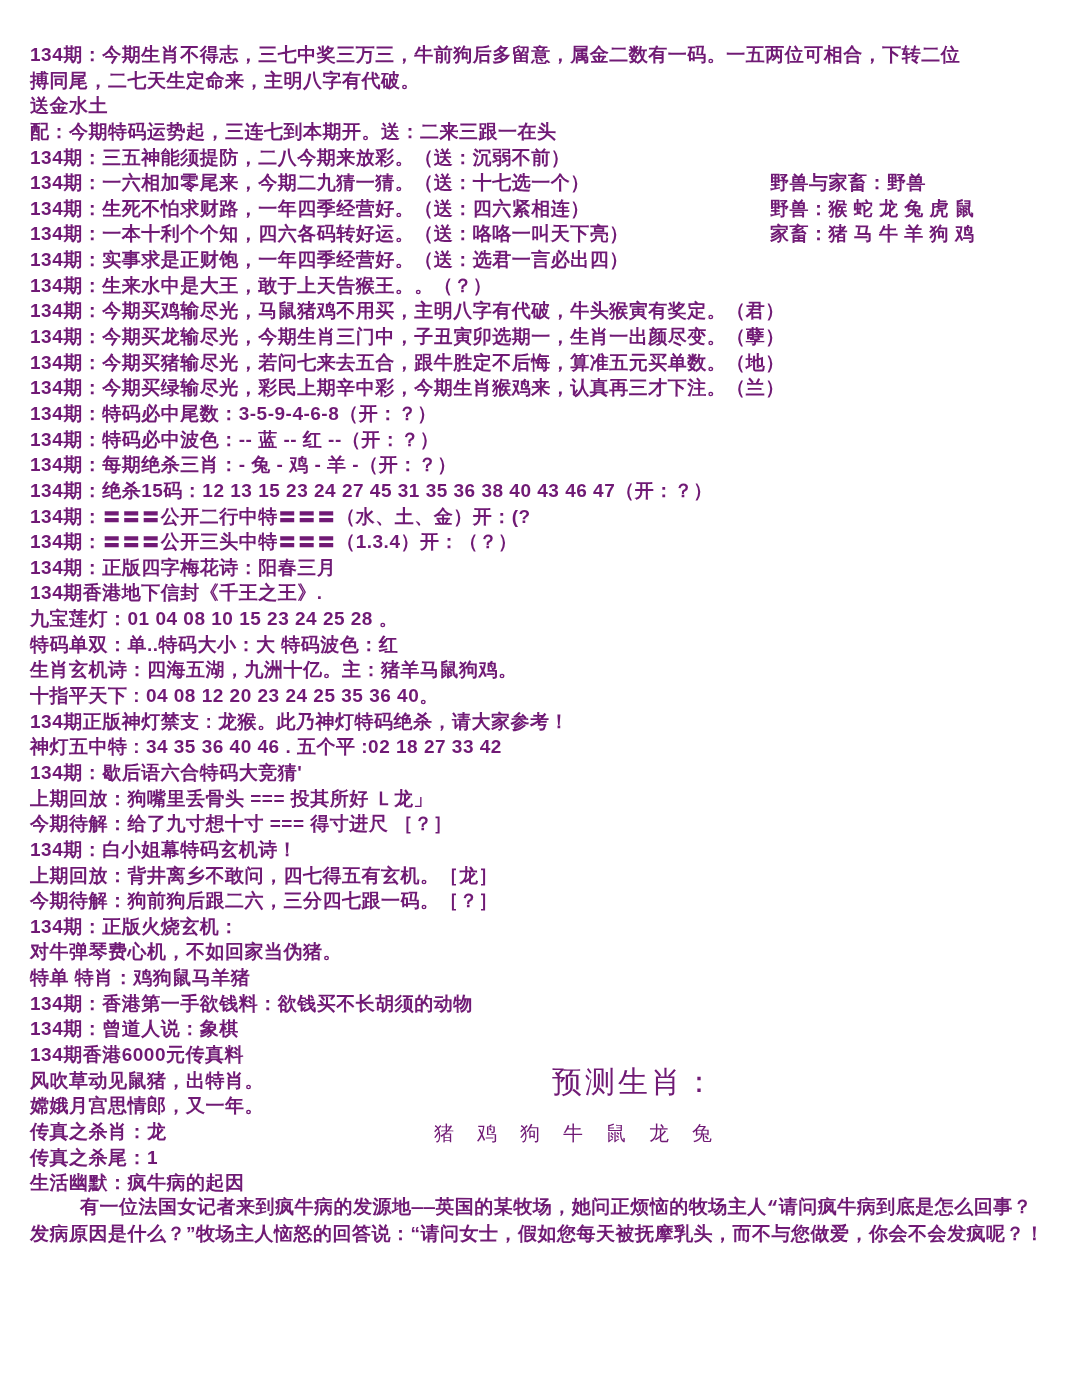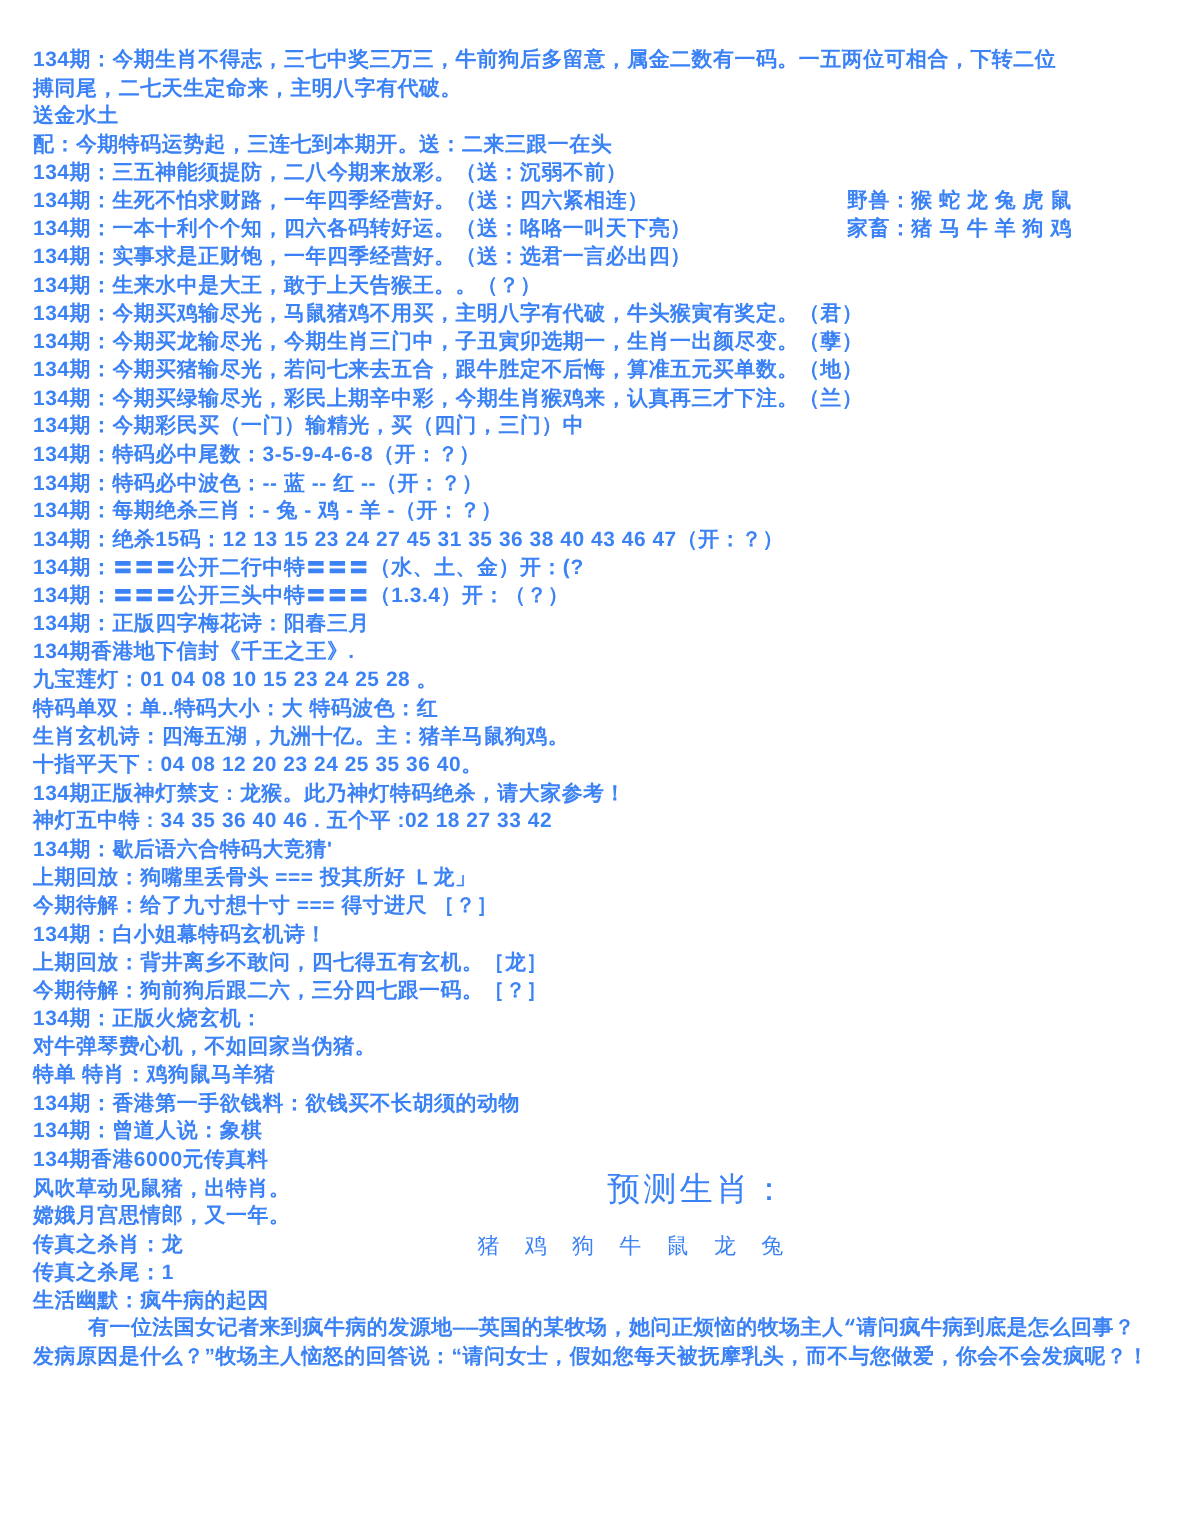--- a/index.html
+++ b/index.html
@@ -16,21 +16,21 @@
   .page {
     position: absolute;
     inset: 0;
     background: #ffffff;
   }
   .doc {
     position: absolute;
     top: 42px;
     left: 30px;
     width: 1036px;
-    color: #3b82f6;
+    color: #701a75;
     font-family: "Liberation Sans", "DejaVu Sans", sans-serif;
     font-weight: 700;
     font-size: 19px;
     letter-spacing: 0.5px;
   }
   .line {
     position: relative;
     height: 25.65px;
     line-height: 25.65px;
     white-space: nowrap;
@@ -69,29 +69,29 @@
 </head>
 <body>
 
 <div class="page">
   <div class="doc" id="doc">
       <div class="line"><span>134期：今期生肖不得志，三七中奖三万三，牛前狗后多留意，属金二数有一码。一五两位可相合，下转二位</span></div>
       <div class="line"><span>搏同尾，二七天生定命来，主明八字有代破。</span></div>
       <div class="line"><span>送金水土</span></div>
       <div class="line"><span>配：今期特码运势起，三连七到本期开。送：二来三跟一在头</span></div>
       <div class="line"><span>134期：三五神能须提防，二八今期来放彩。（送：沉弱不前）</span></div>
+      <div class="line"><span>134期：一六相加零尾来，今期二九猜一猜。（送：十七选一个）</span><span class="right-col">野兽与家畜：野兽</span></div>
       <div class="line"><span>134期：生死不怕求财路，一年四季经营好。（送：四六紧相连）</span><span class="right-col">野兽：猴 蛇 龙 兔 虎 鼠</span></div>
       <div class="line"><span>134期：一本十利个个知，四六各码转好运。（送：咯咯一叫天下亮）</span><span class="right-col">家畜：猪 马 牛 羊 狗 鸡</span></div>
       <div class="line"><span>134期：实事求是正财饱，一年四季经营好。（送：选君一言必出四）</span></div>
       <div class="line"><span>134期：生来水中是大王，敢于上天告猴王。。（？）</span></div>
       <div class="line"><span>134期：今期买鸡输尽光，马鼠猪鸡不用买，主明八字有代破，牛头猴寅有奖定。（君）</span></div>
       <div class="line"><span>134期：今期买龙输尽光，今期生肖三门中，子丑寅卯选期一，生肖一出颜尽变。（孽）</span></div>
       <div class="line"><span>134期：今期买猪输尽光，若问七来去五合，跟牛胜定不后悔，算准五元买单数。（地）</span></div>
       <div class="line"><span>134期：今期买绿输尽光，彩民上期辛中彩，今期生肖猴鸡来，认真再三才下注。（兰）</span></div>
-      <div class="line"><span>134期：今期彩民买（一门）输精光，买（四门，三门）中</span></div>
       <div class="line"><span>134期：特码必中尾数：3-5-9-4-6-8（开：？）</span></div>
       <div class="line"><span>134期：特码必中波色：-- 蓝 -- 红 --（开：？）</span></div>
       <div class="line"><span>134期：每期绝杀三肖：- 兔 - 鸡 - 羊 -（开：？）</span></div>
       <div class="line"><span>134期：绝杀15码：12 13 15 23 24 27 45 31 35 36 38 40 43 46 47（开：？）</span></div>
       <div class="line"><span>134期：〓〓〓公开二行中特〓〓〓（水、土、金）开：(?</span></div>
       <div class="line"><span>134期：〓〓〓公开三头中特〓〓〓（1.3.4）开：（？）</span></div>
       <div class="line"><span>134期：正版四字梅花诗：阳春三月</span></div>
       <div class="line"><span>134期香港地下信封《千王之王》.</span></div>
       <div class="line"><span>九宝莲灯：01 04 08 10 15 23 24 25 28 。</span></div>
       <div class="line"><span>特码单双：单..特码大小：大 特码波色：红</span></div>

